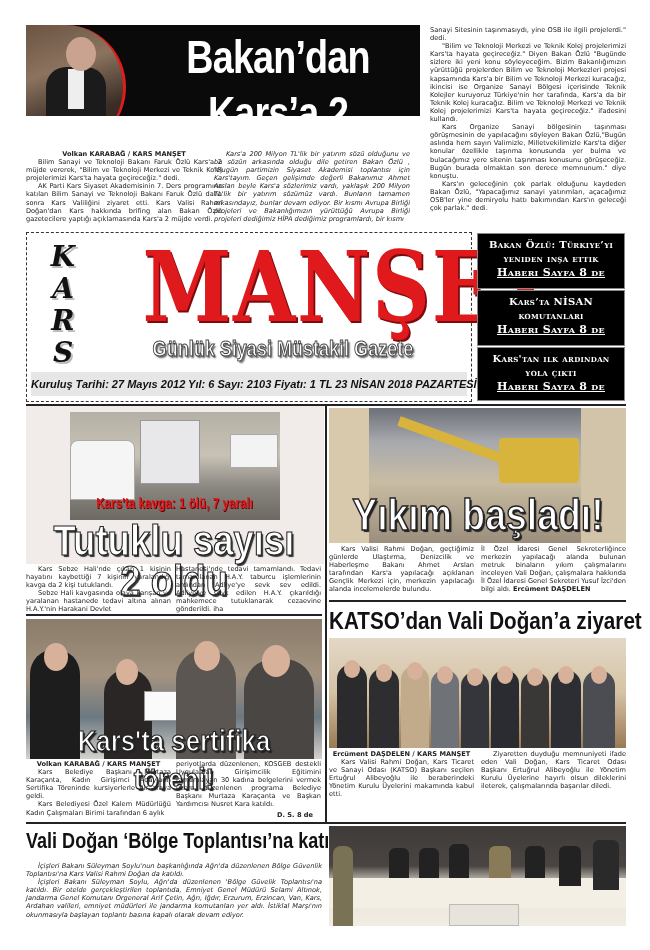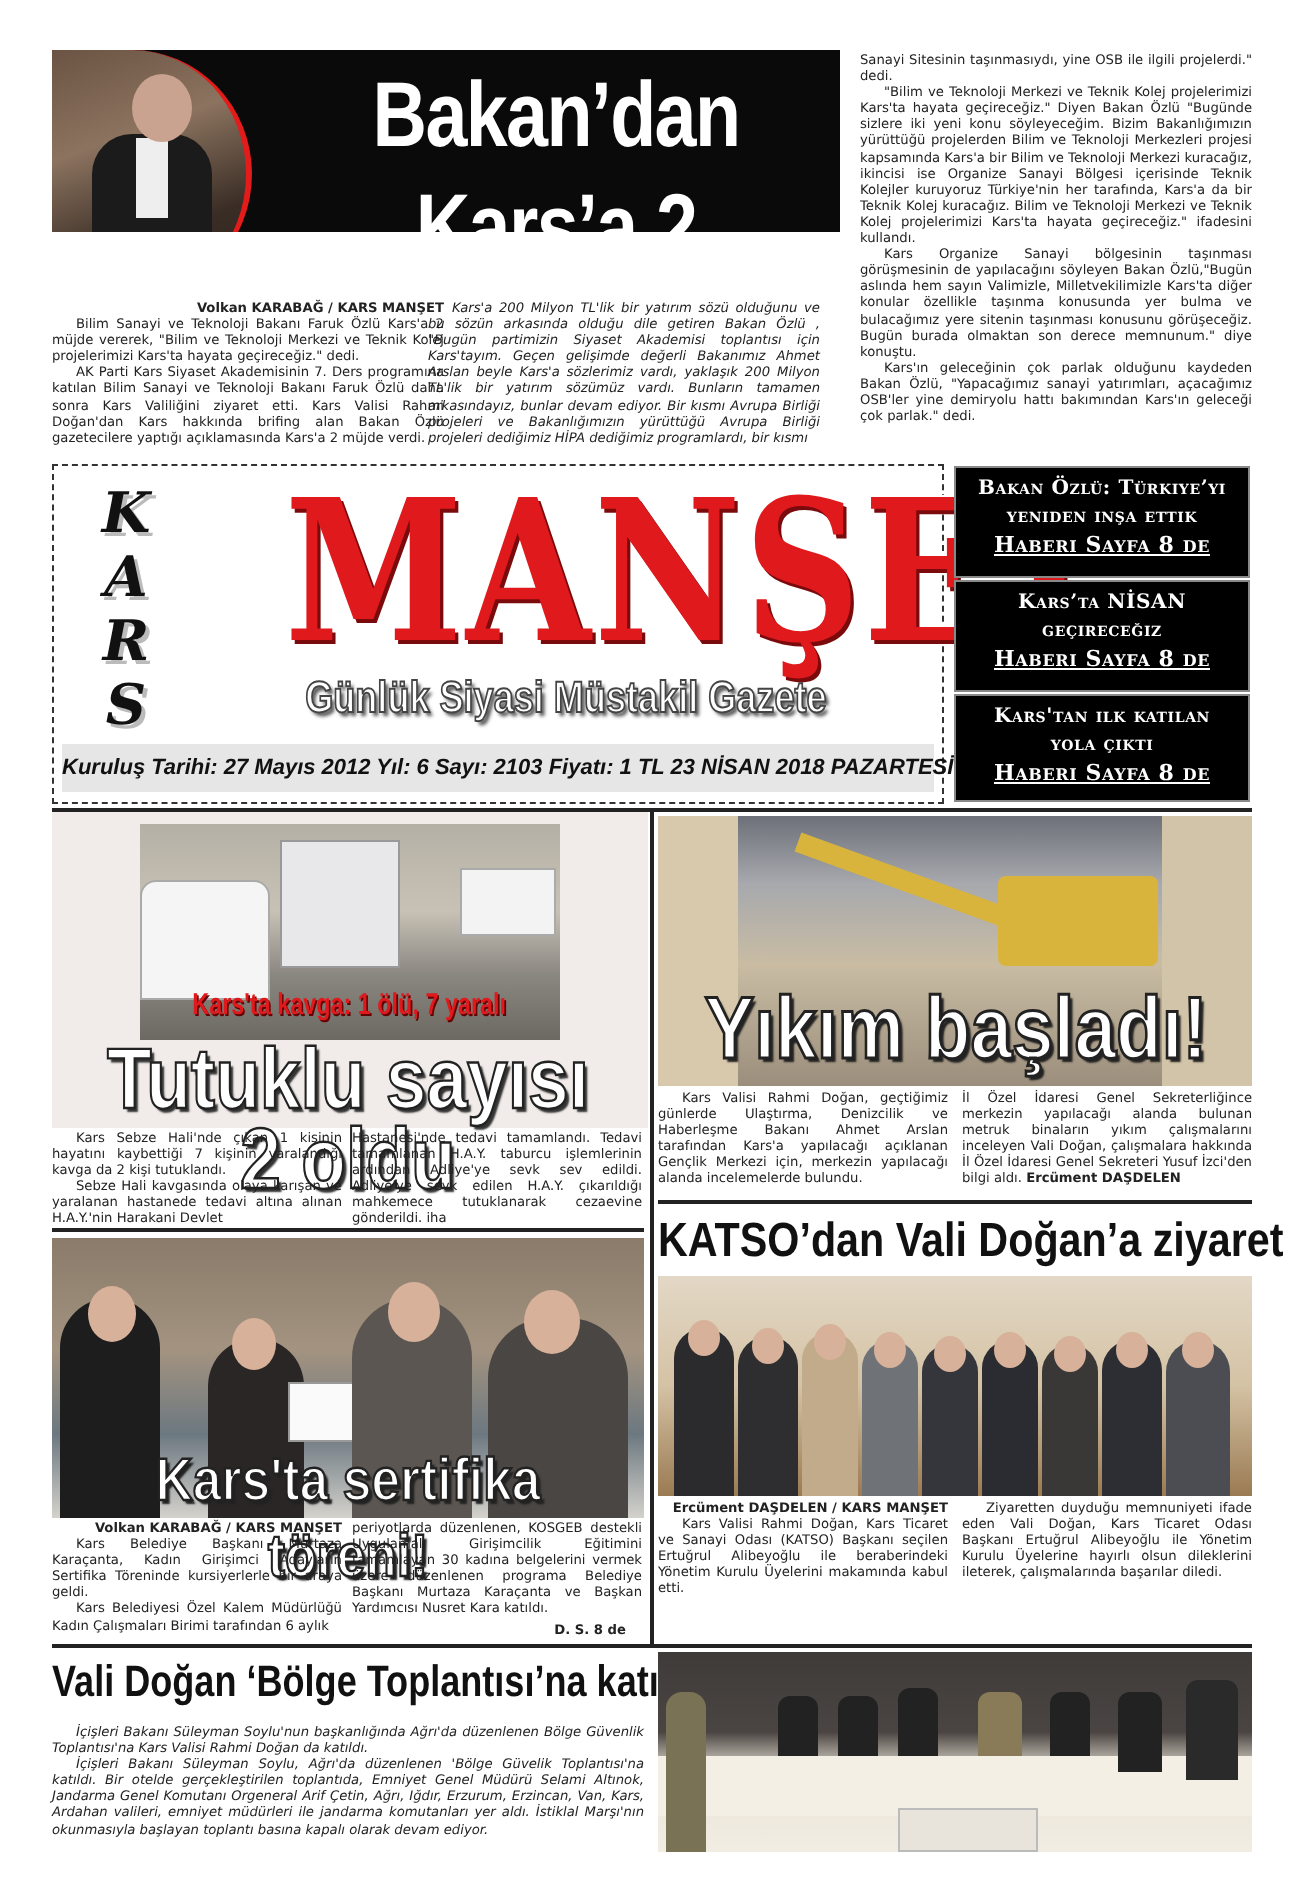--- a/index.html
+++ b/index.html
@@ -1,21 +1,21 @@
 <!DOCTYPE html>
 <html><head>
 <meta charset="utf-8">
 <style>
   * { box-sizing: border-box; margin: 0; padding: 0; }
   html, body { width: 650px; height: 950px; background: #fff; overflow: hidden; }
   body { position: relative; font-family: "DejaVu Sans", sans-serif; color: #111; }
   .abs { position: absolute; }
   .body-text { font-size: 6.6px; line-height: 8.1px; text-align: justify; color: #222; }
   .body-text p { text-indent: 12px; }
-  .byline { font-weight: bold; text-indent: 0 !important; text-align: right; }
+  .byline { font-weight: bold; text-indent: 0 !important; text-align: center; }
 
   
   #top-banner { left: 26px; top: 25px; width: 394px; height: 91px; background: #0a0a0a; overflow: hidden; }
   #top-photo { left: 0; top: 0; width: 100px; height: 124px; background: linear-gradient(160deg,#6b5443 0%,#8b735f 35%,#3a2d25 70%,#2a201a 100%); border-right: 3px solid #e21b1b; border-radius: 0 60px 60px 0 / 0 62px 62px 0; overflow: hidden; }
   #top-photo .person-head { position:absolute; left:40px; top:12px; width:30px; height:34px; border-radius:50%; background:#c9a390; }
   #top-photo .person-body { position:absolute; left:20px; top:42px; width:60px; height:80px; background:#1b1b1b; border-radius:20px 20px 0 0; }
   #top-photo .shirt { position:absolute; left:42px; top:44px; width:16px; height:40px; background:#eee; }
   #top-headline { left: 110px; top: 4px; width: 284px; text-align: center; color: #fff; font-family: "Liberation Sans", sans-serif; font-weight: bold; font-size: 46px; line-height: 56px; letter-spacing: -1px; }
   #top-headline .ln { display:block; transform: scaleX(0.82); }
 
@@ -131,25 +131,25 @@
 </div>
 
 <div id="promos" class="abs">
   <div class="promo" style="top:2px;height:54px">
     <span style="display:block">Bakan Özlü: Türkiye’yi</span>
     <span style="display:block">yeniden inşa ettik</span>
     <span class="link">Haberi Sayfa 8 de</span>
   </div>
   <div class="promo" style="top:59px;height:54px">
     <span style="display:block">Kars’ta NİSAN</span>
-    <span style="display:block">geçireceğiz</span>
+    <span style="display:block">komutanları</span>
     <span class="link">Haberi Sayfa 8 de</span>
   </div>
   <div class="promo" style="top:116px;height:52px">
-    <span style="display:block">Kars'tan ilk katılan</span>
+    <span style="display:block">Kars'tan ilk ardından</span>
     <span style="display:block">yola çıktı</span>
     <span class="link">Haberi Sayfa 8 de</span>
   </div>
 </div>
 
 <div class="hr" style="left:26px;top:404px;width:600px;"></div>
 <div class="vr" style="left:325px;top:404px;height:420px;"></div>
 <div class="hr" style="left:26px;top:614px;width:296px;"></div>
 <div class="hr" style="left:329px;top:600px;width:297px;"></div>
 <div class="hr" style="left:26px;top:822px;width:600px;"></div>

